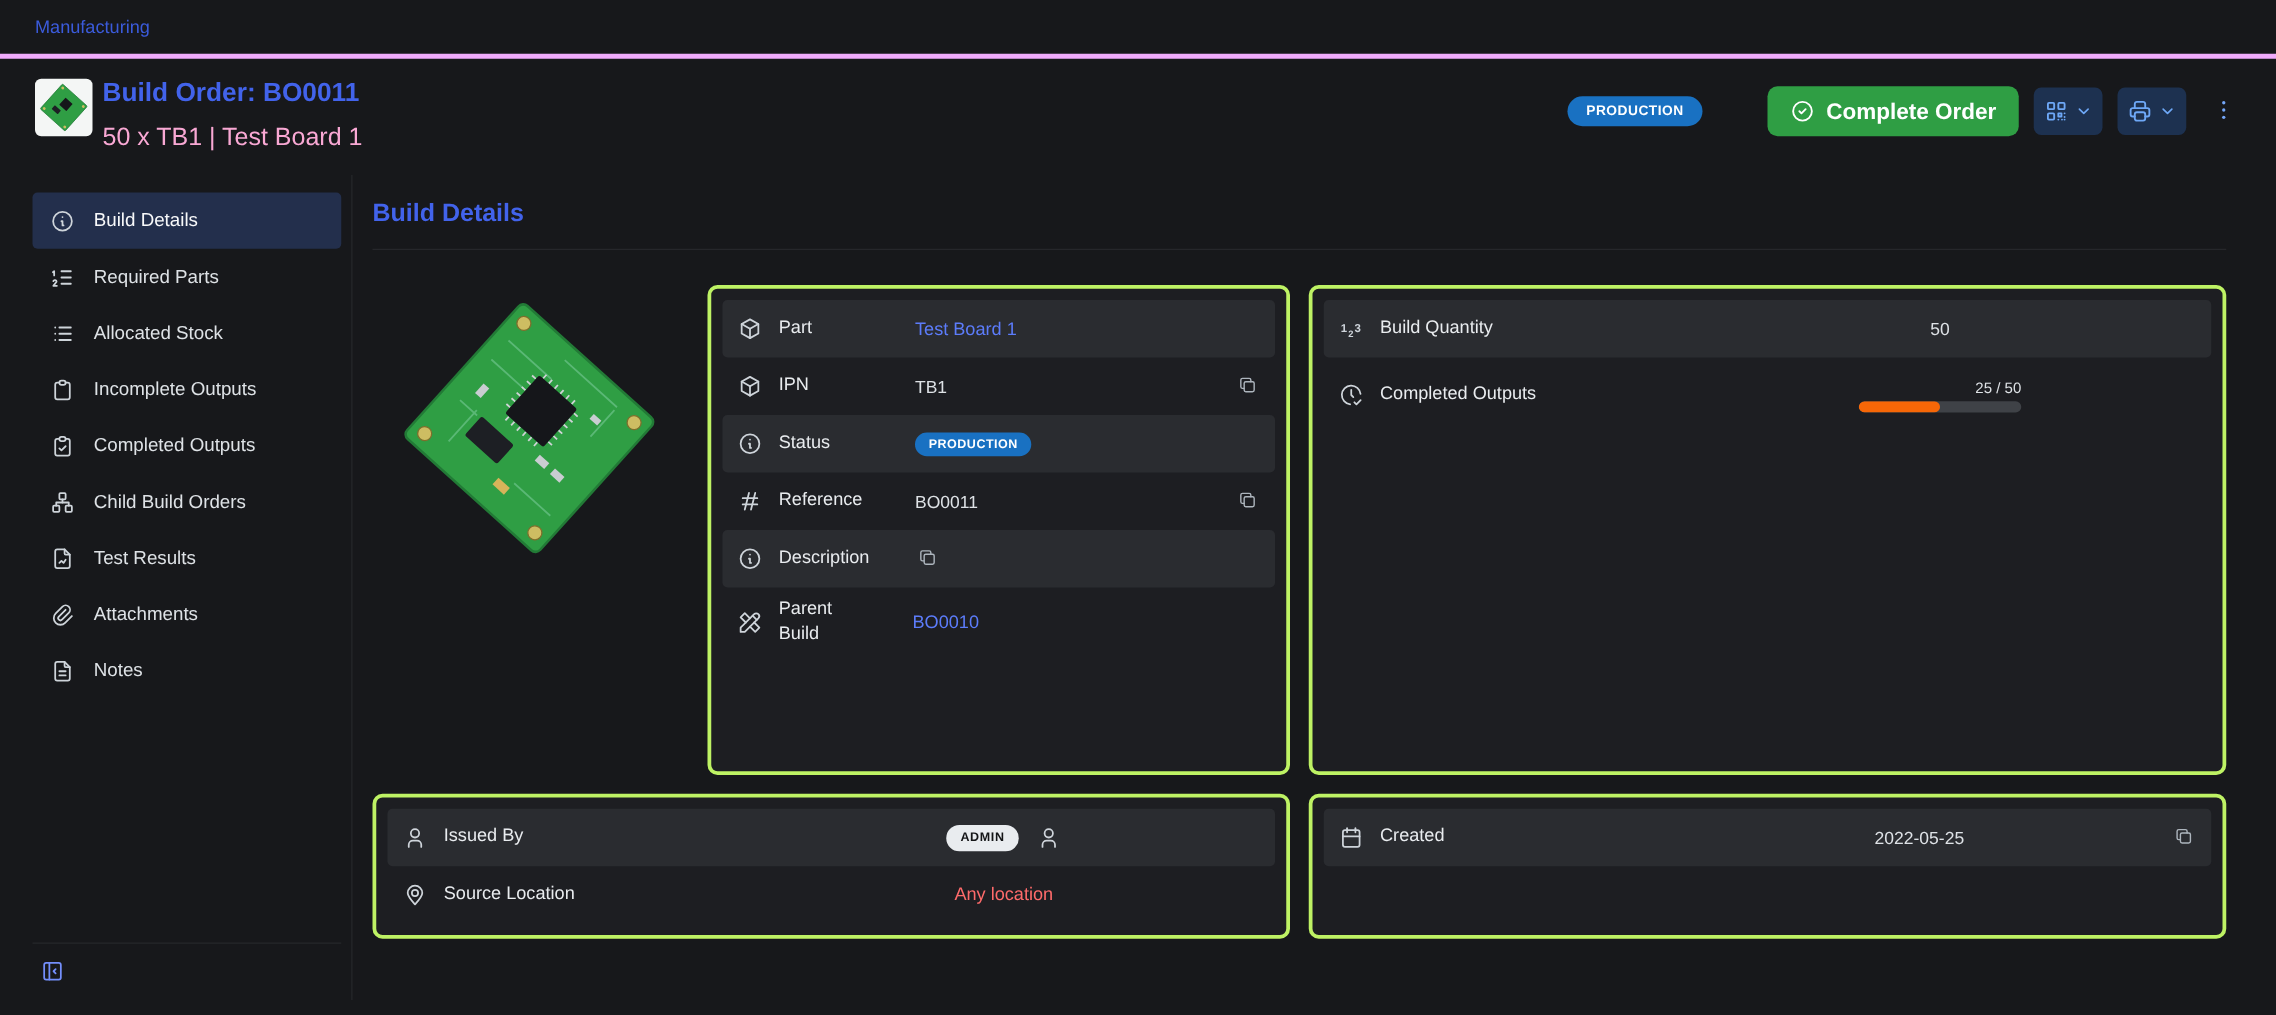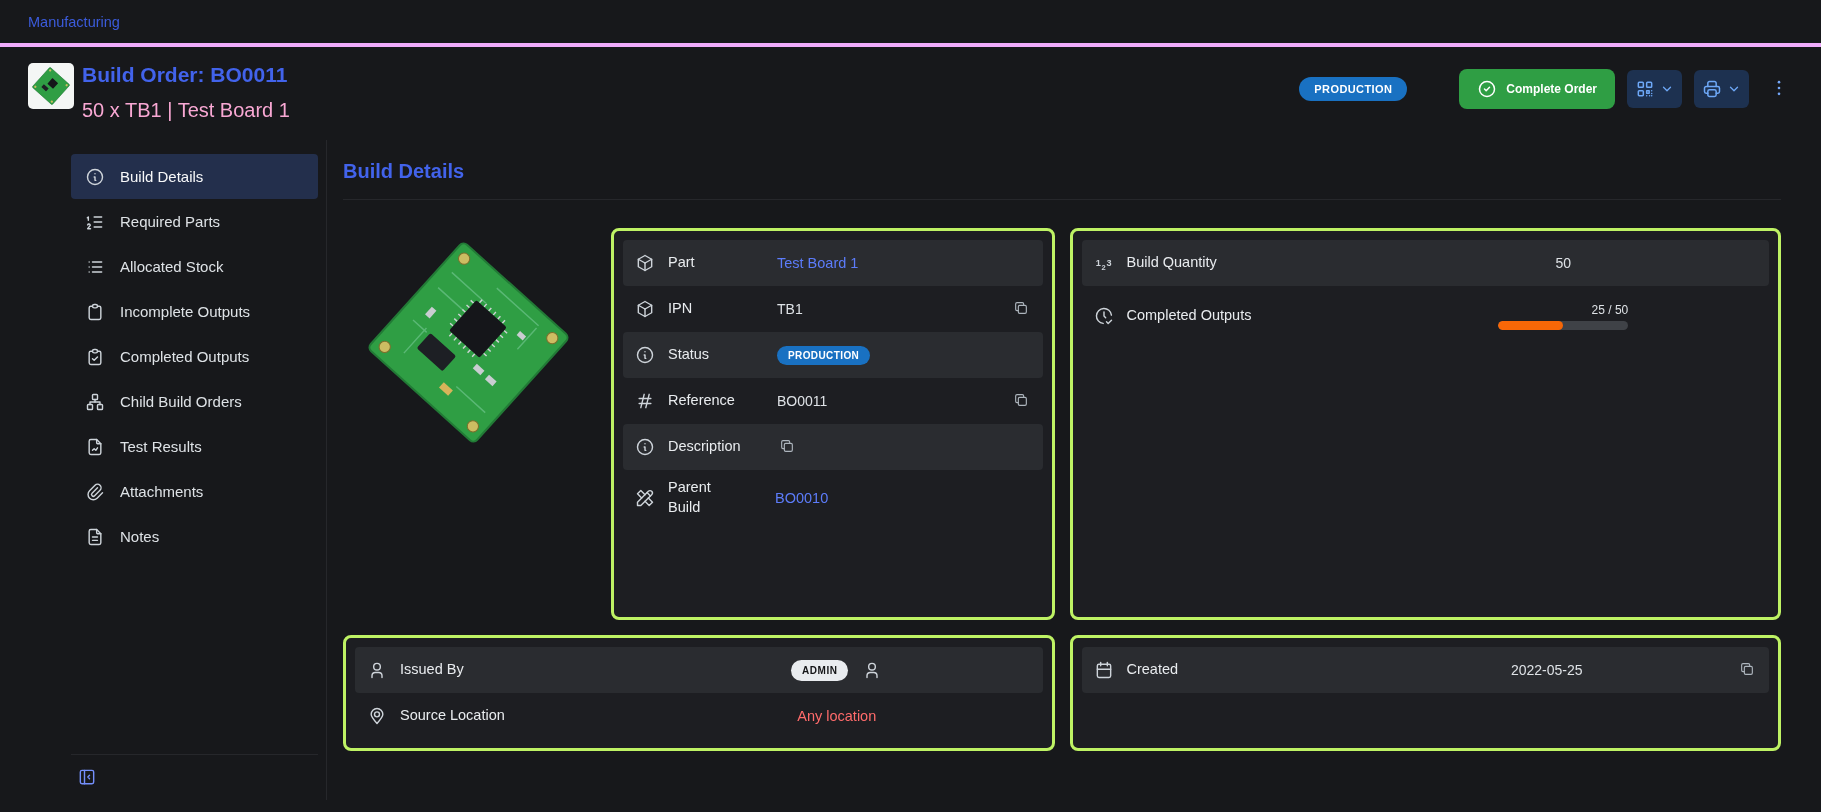--- a/index.html
+++ b/index.html
@@ -44,35 +44,35 @@
   .status-pill {
     background: #1971c2; color: #fff;
     font-size: 11px; font-weight: bold; letter-spacing: .4px;
     padding: 6px 15px; border-radius: 14px;
     margin-right: 40px;
   }
   .btn-complete {
     background: #2f9e44; color: #fff; border: none; cursor: pointer;
     height: 40px; padding: 0 18px; border-radius: 8px;
     display: flex; align-items: center; gap: 9px;
-    font-size: 12px; font-weight: bold;
+    font-size: 18px; font-weight: bold;
     font-family: "Liberation Sans", sans-serif;
   }
   .icon-split-btn {
     background: #1d3150; color: #6ea8f7; border: none; cursor: pointer;
     height: 38px; padding: 0 8px; border-radius: 6px;
     display: flex; align-items: center; gap: 5px;
   }
   .kebab-btn {
     background: none; border: none; color: #74a6f8; cursor: pointer;
     padding: 6px 2px; margin-left: 6px;
   }
 
   
-  .layout { display: flex; height: 660px; margin-left: 45px; }
+  .layout { display: flex; height: 660px; }
   .sidebar {
     width: 282px; flex: 0 0 282px;
     border-right: 1px solid #26272b;
     padding: 14px 8px 10px 26px;
     display: flex; flex-direction: column;
   }
   .side-item {
     height: 45px; display: flex; align-items: center; gap: 15px;
     padding: 0 14px; border-radius: 4px; cursor: pointer;
     color: #ced4da;

